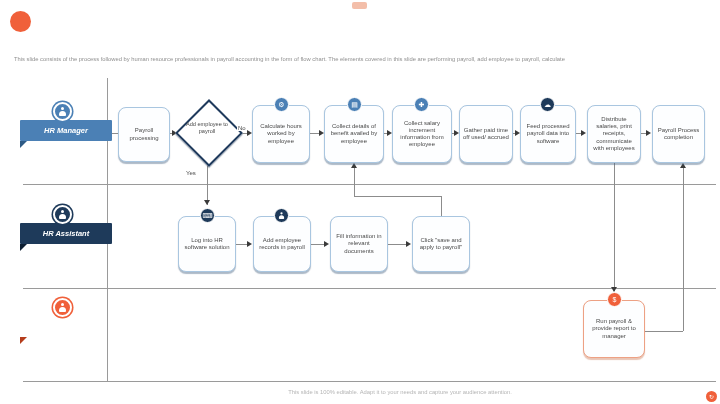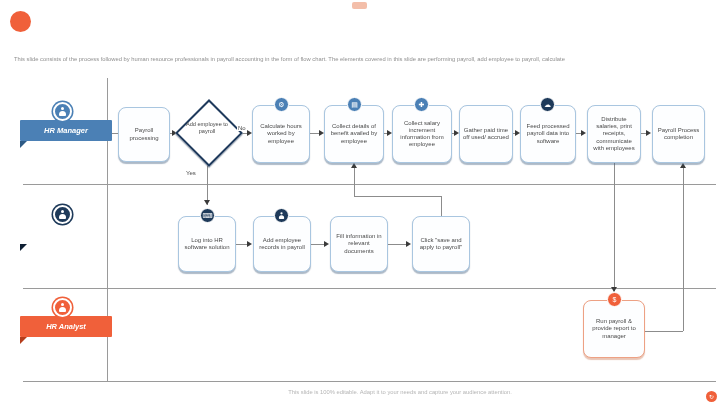--- a/index.html
+++ b/index.html
@@ -72,28 +72,28 @@
 
   <div class="lane-fold fold1" style="top:141px;"></div>
   <div class="lane-banner lane1" style="top:120px;">
     <span>HR Manager</span>
   </div>
   <div class="lane-icon c1" style="top:102px;">
       <span class="person"></span>
     </div>
 
   <div class="lane-fold fold2" style="top:244px;"></div>
+  <div class="lane-banner lane2" style="top:223px;">
+    <span>HR Assistant</span>
+  </div>
   <div class="lane-icon c2" style="top:205px;">
       <span class="person"></span>
     </div>
 
   <div class="lane-fold fold3" style="top:337px;"></div>
-  <div class="lane-banner lane3" style="top:316px;">
-    <span>HR Analyst</span>
-  </div>
   <div class="lane-icon c3" style="top:298px;">
       <span class="person"></span>
     </div>
 
   <div class="node" style="left:118px;top:107px;width:52px;height:55px;">
     <span>Payroll processing</span>
   </div>
 
   <div class="diamond"></div>
   <div class="diamond-label">Add employee to payroll</div>

